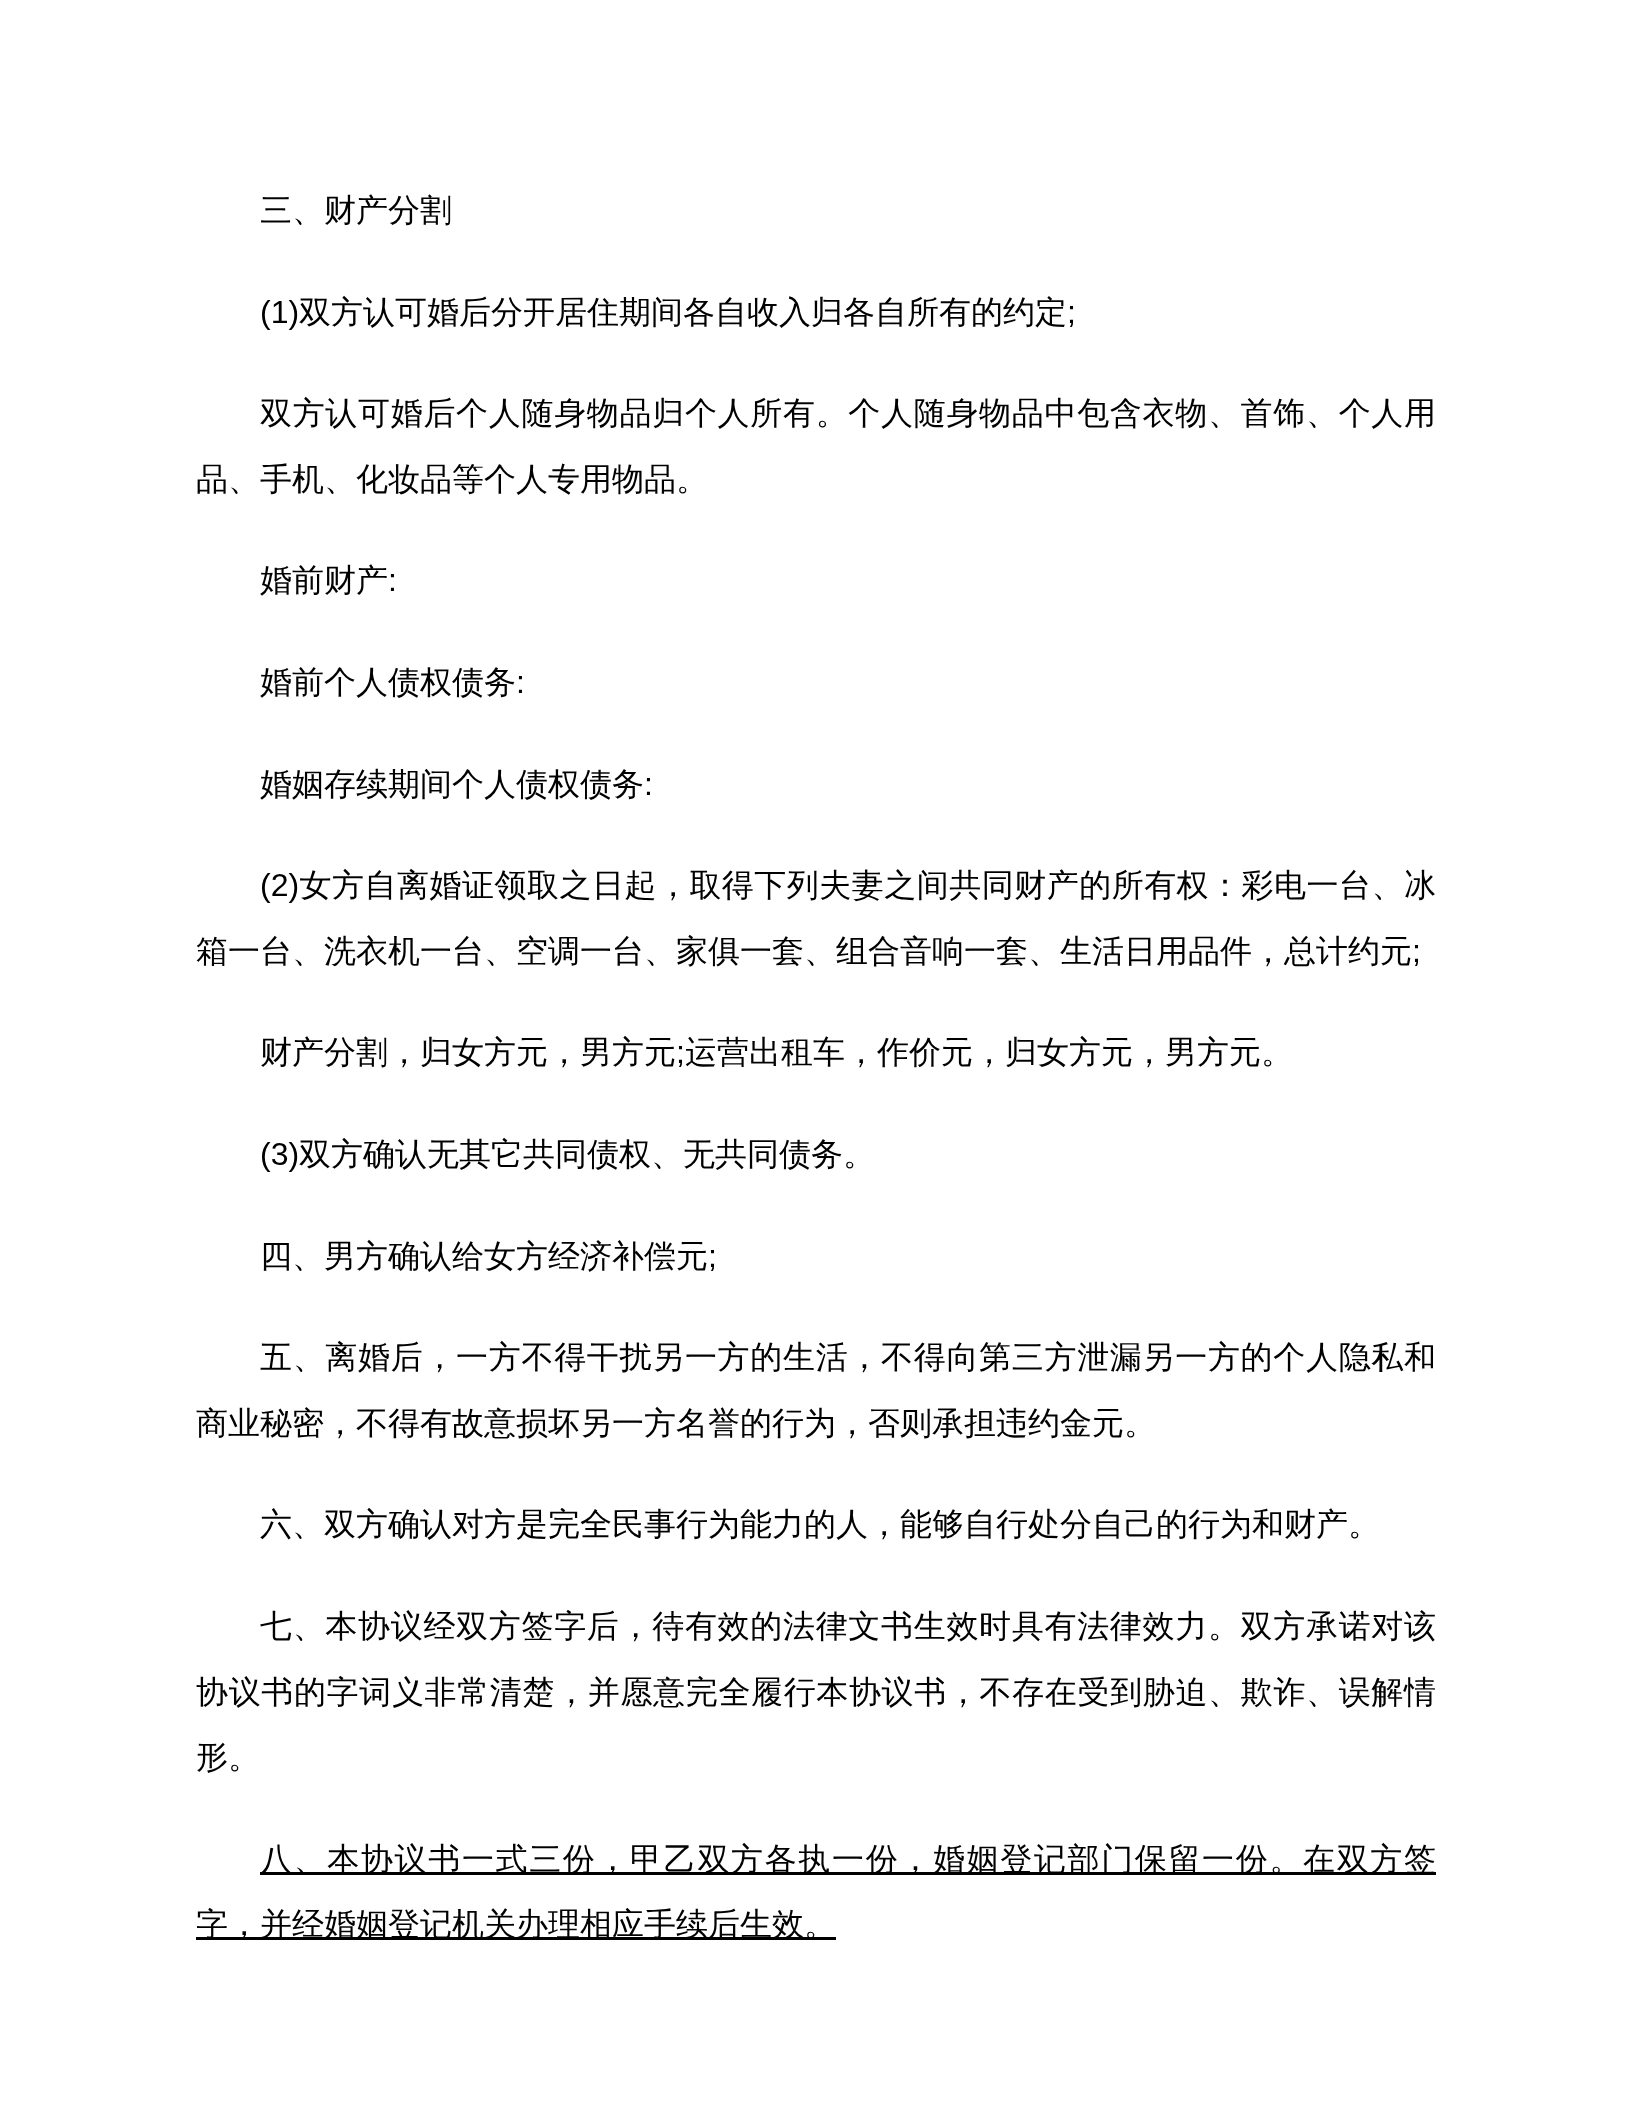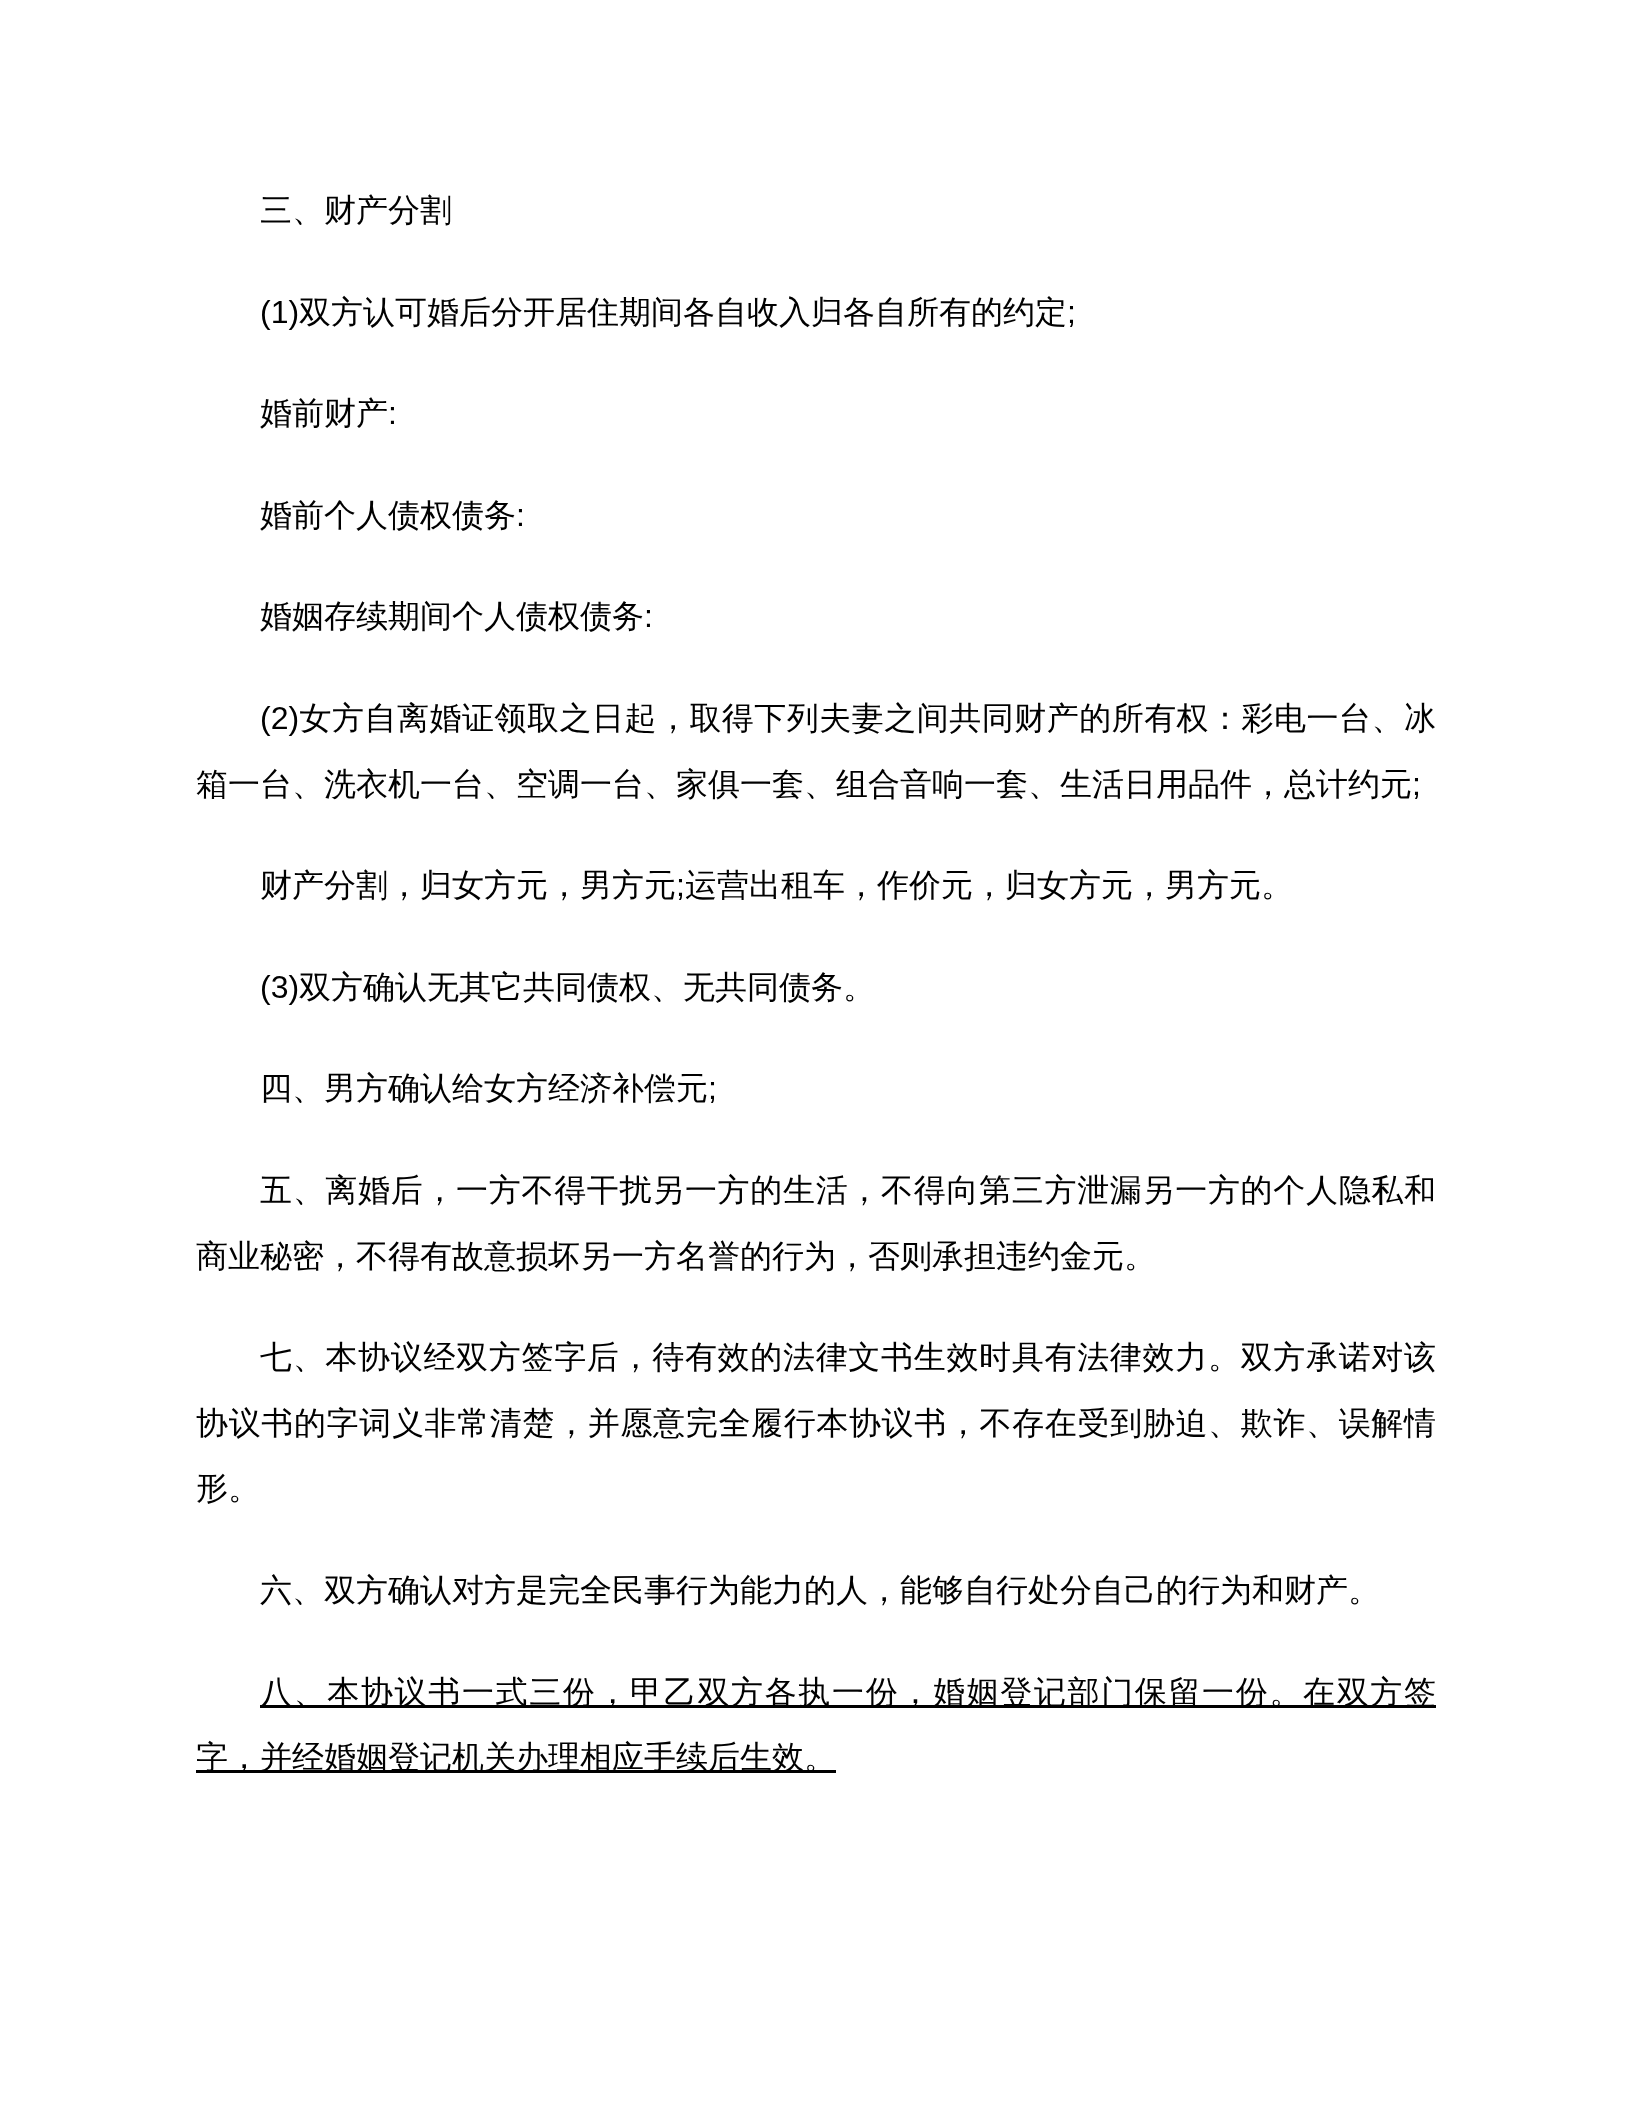--- a/index.html
+++ b/index.html
@@ -31,24 +31,25 @@
     margin-bottom: 0;
     text-decoration: underline;
   }
 </style>
 </head>
 <body>
 
 <div class="page">
   <p>三、财产分割</p>
   <p>(1)双方认可婚后分开居住期间各自收入归各自所有的约定;</p>
+  <p>双方认可婚后个人随身物品归个人所有。个人随身物品中包含衣物、首饰、个人用品、手机、化妆品等个人专用物品。</p>
   <p>婚前财产:</p>
   <p>婚前个人债权债务:</p>
   <p>婚姻存续期间个人债权债务:</p>
   <p>(2)女方自离婚证领取之日起，取得下列夫妻之间共同财产的所有权：彩电一台、冰箱一台、洗衣机一台、空调一台、家俱一套、组合音响一套、生活日用品件，总计约元;</p>
   <p>财产分割，归女方元，男方元;运营出租车，作价元，归女方元，男方元。</p>
   <p>(3)双方确认无其它共同债权、无共同债务。</p>
   <p>四、男方确认给女方经济补偿元;</p>
   <p>五、离婚后，一方不得干扰另一方的生活，不得向第三方泄漏另一方的个人隐私和商业秘密，不得有故意损坏另一方名誉的行为，否则承担违约金元。</p>
+  <p>六、双方确认对方是完全民事行为能力的人，能够自行处分自己的行为和财产。</p>
   <p>七、本协议经双方签字后，待有效的法律文书生效时具有法律效力。双方承诺对该协议书的字词义非常清楚，并愿意完全履行本协议书，不存在受到胁迫、欺诈、误解情形。</p>
-  <p>六、双方确认对方是完全民事行为能力的人，能够自行处分自己的行为和财产。</p>
   <p>八、本协议书一式三份，甲乙双方各执一份，婚姻登记部门保留一份。在双方签字，并经婚姻登记机关办理相应手续后生效。</p>
 </div>
 
 </body></html>

